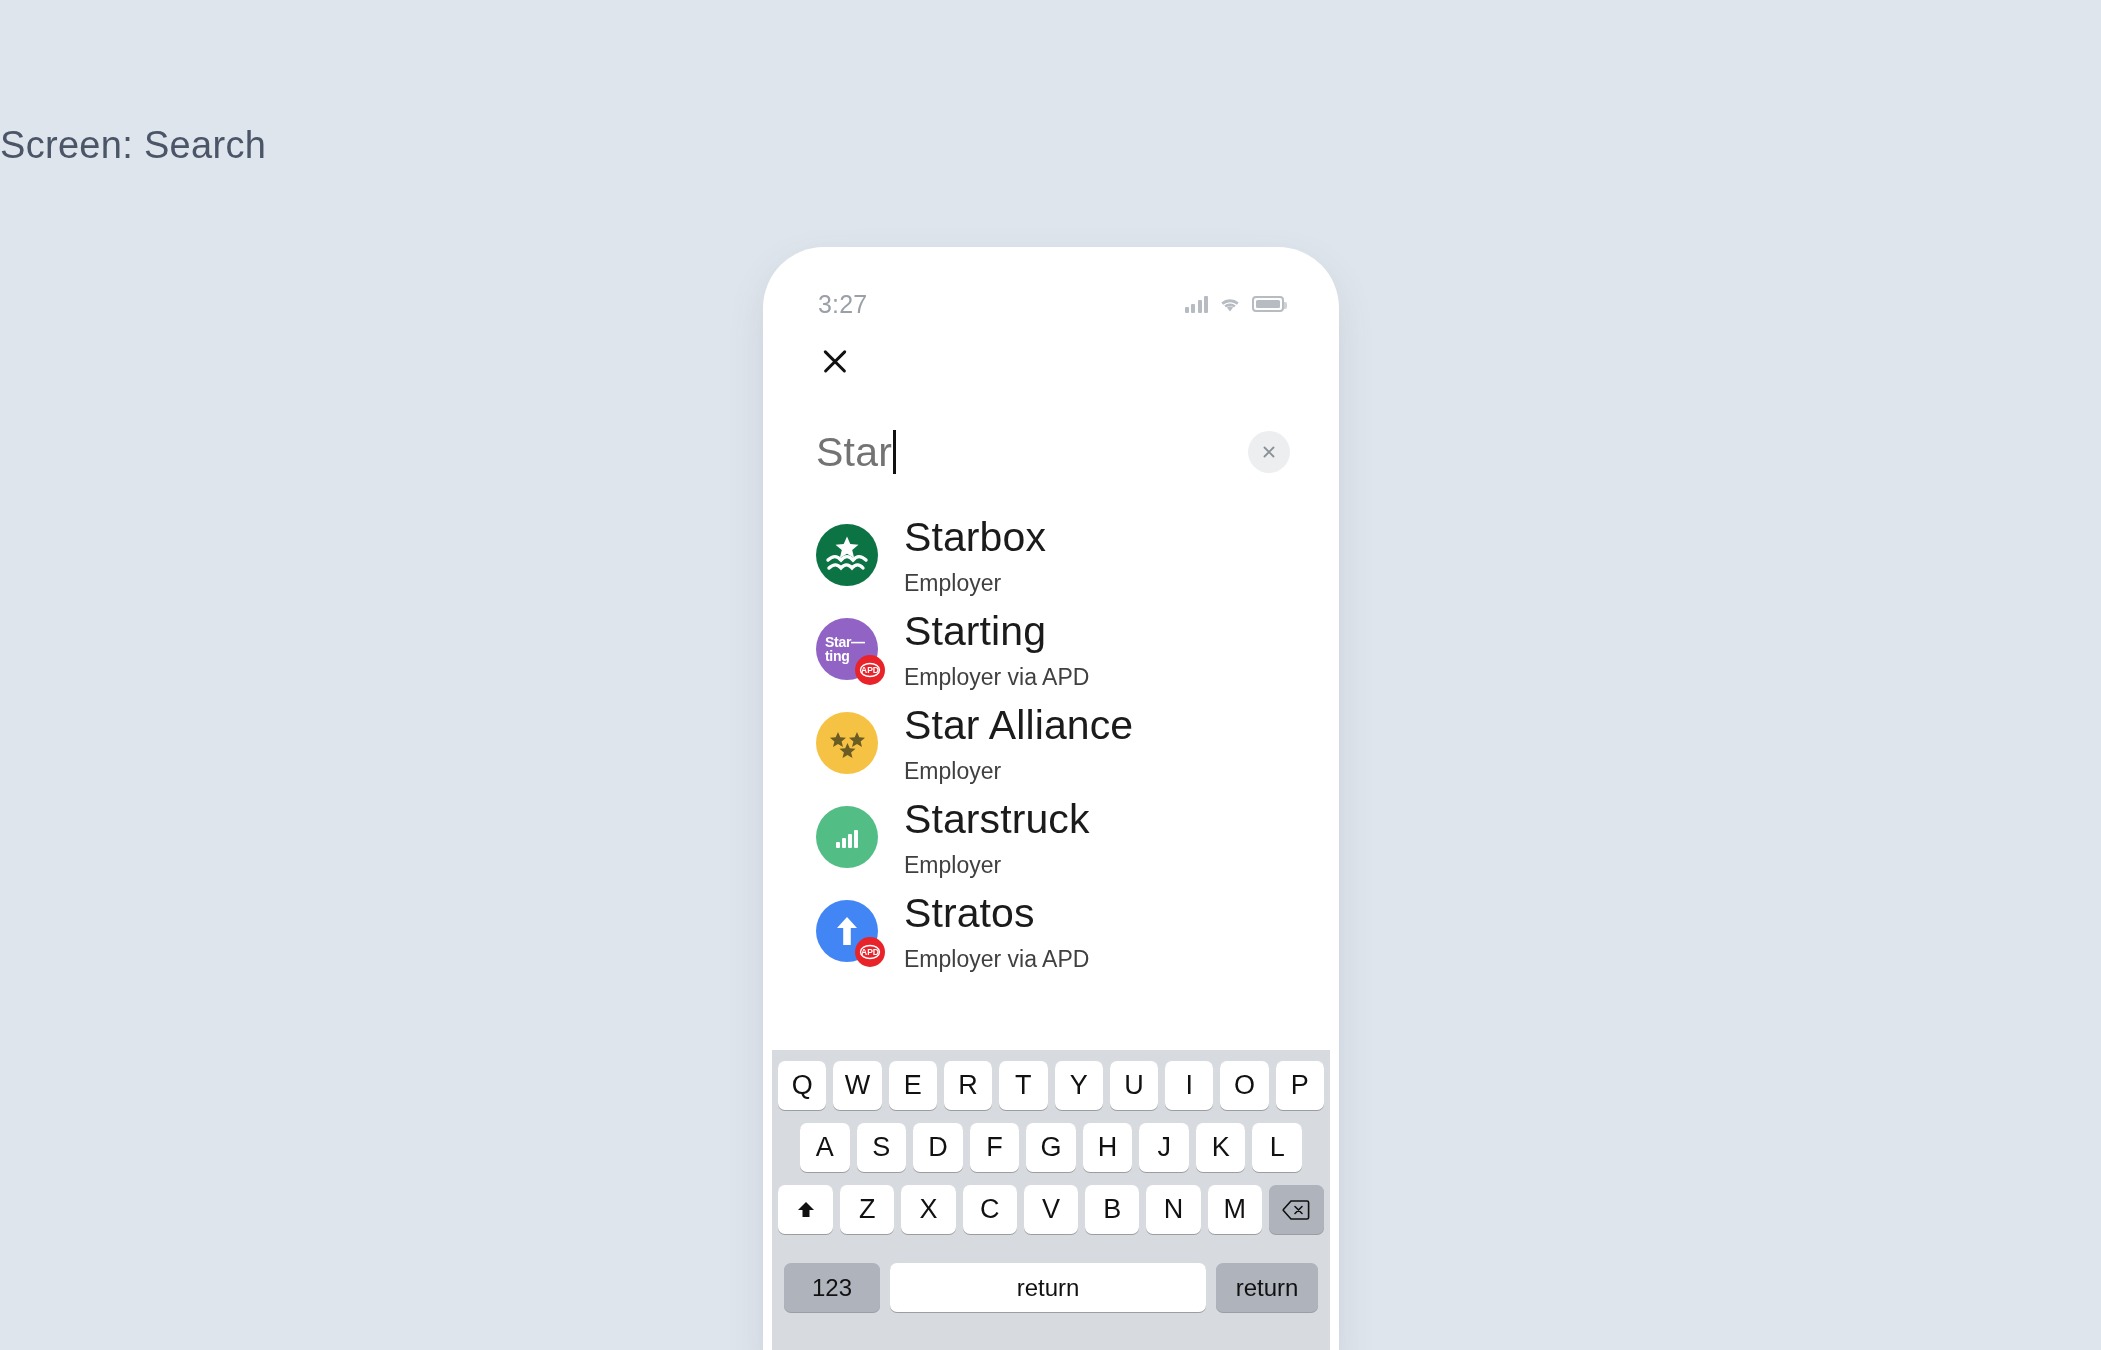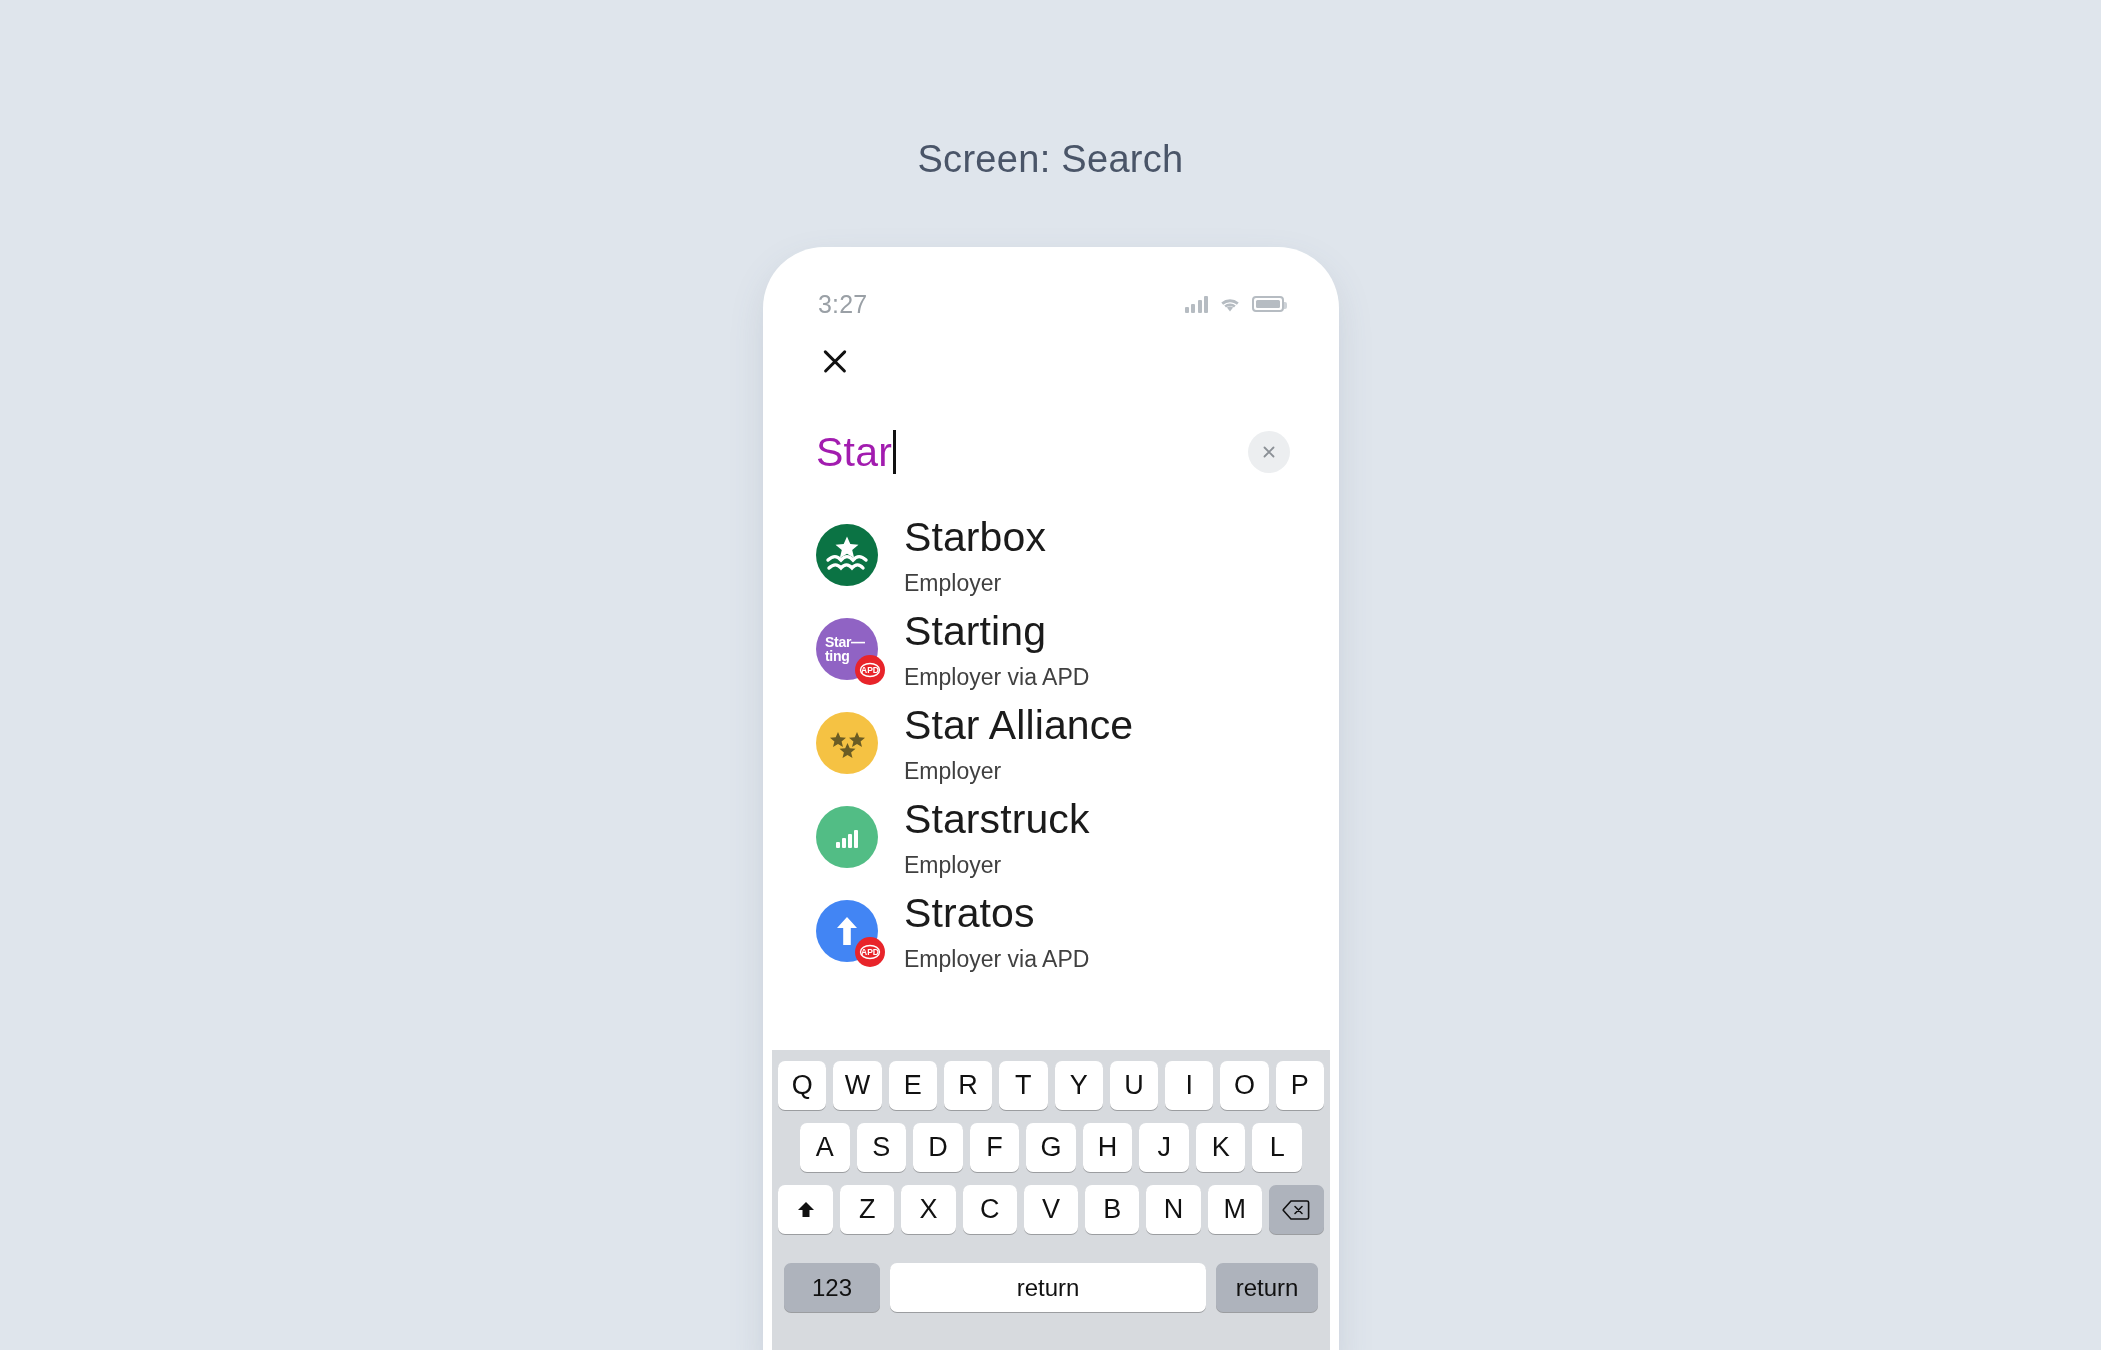--- a/index.html
+++ b/index.html
@@ -6,22 +6,21 @@
   html, body {
     width: 2101px; height: 1350px;
     background: #dfe5ec;
     font-family: "Liberation Sans", sans-serif;
     overflow: hidden;
   }
   .page { position: relative; width: 2101px; height: 1350px; }
 
   .screen-title {
     position: absolute;
-    top: 138px; left: 0; right: 0;
-    text-align: center;
+    top: 124px; left: 0; right: 0;
     font-size: 38px;
     color: #4a5568;
     letter-spacing: .3px;
   }
 
   
   .phone {
     position: absolute;
     left: 772px; top: 256px;
     width: 558px; height: 1110px;
@@ -75,21 +74,21 @@
 
   
   .search-row {
     display: flex; align-items: center;
     padding: 16px 40px 0 44px;
     height: 96px;
   }
   .search-text {
     flex: 1;
     font-size: 41px;
-    color: #a21caf;
+    color: #737373;
     letter-spacing: .2px;
     position: relative;
     display: flex; align-items: center;
     white-space: pre;
   }
   .caret {
     display: inline-block;
     width: 2.5px; height: 44px;
     background: #111;
     margin-left: 1px;

